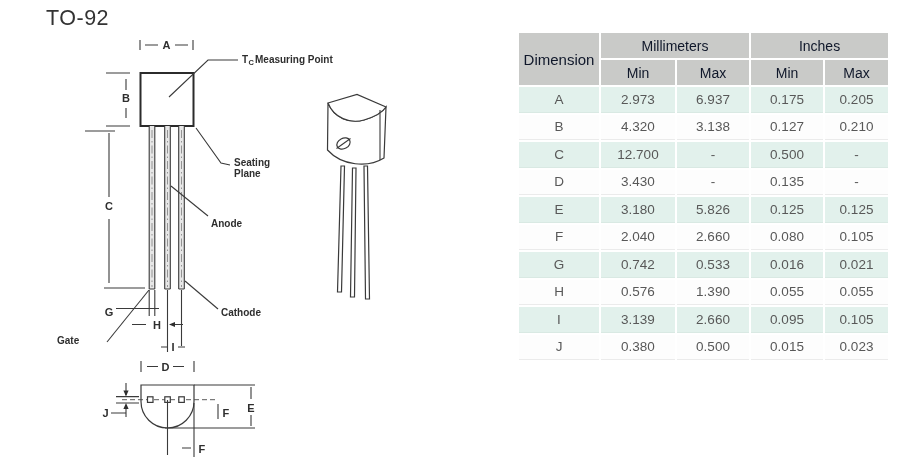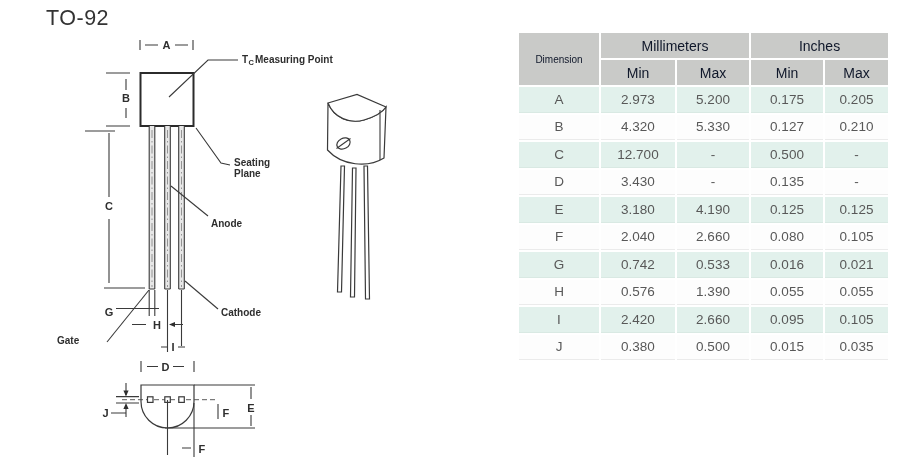--- a/index.html
+++ b/index.html
@@ -5,21 +5,21 @@
   html,body{margin:0;padding:0;background:#fff;}
   #stage{position:relative;width:906px;height:470px;background:#ffffff;overflow:hidden;
          font-family:"Liberation Sans",sans-serif;margin-left:12px;}
   #page-title{position:absolute;left:34px;top:6px;font-size:21.5px;color:#333;letter-spacing:.5px;}
   
   #dim-table-wrap{position:absolute;left:505px;top:31px;width:361px;}
   table.dims{table-layout:fixed;border-collapse:separate;border-spacing:2px;width:361px;}
   table.dims th,table.dims td{padding:0;text-align:center;vertical-align:middle;
       font-family:"Liberation Sans",sans-serif;font-weight:400;overflow:hidden;white-space:nowrap;}
   thead th{background:#c9cac8;color:#0f172a;font-size:14px;height:25px;}
-  thead th.dimhead{font-size:10px;}
+  thead th.dimhead{font-size:15px;}
   tbody td{font-size:13.5px;color:#585858;height:24.5px;border-bottom:1px solid #ebebeb;background:#fdfdfd;}
   tbody tr:nth-of-type(odd) td{background:#e2f1ec;border-bottom:1px solid #d9e9e3;}
   
   svg{position:absolute;left:0;top:0;}
   .ln{stroke:#3a3a3a;stroke-width:1.1;fill:none;}
   .thick{stroke:#2b2b2b;stroke-width:2;fill:#fff;}
   .fillw{fill:#fff;stroke:#3a3a3a;stroke-width:1.2;}
   .dim{font:bold 11px "Liberation Sans",sans-serif;fill:#2e2e2e;}
   .lbl{font:bold 10px "Liberation Sans",sans-serif;fill:#2e2e2e;}
   .sub{font:bold 7.5px "Liberation Sans",sans-serif;fill:#2e2e2e;}
@@ -151,29 +151,29 @@
           <th>Max</th>
           <th>Min</th>
           <th>Max</th>
         </tr>
       </thead>
       <tbody>
 
           <tr>
             <td>A</td>
             <td>2.973</td>
-            <td>5.200</td>
+            <td>6.937</td>
             <td>0.175</td>
             <td>0.205</td>
           </tr>
 
           <tr>
             <td>B</td>
             <td>4.320</td>
-            <td>5.330</td>
+            <td>3.138</td>
             <td>0.127</td>
             <td>0.210</td>
           </tr>
 
           <tr>
             <td>C</td>
             <td>12.700</td>
             <td>-</td>
             <td>0.500</td>
             <td>-</td>
@@ -183,21 +183,21 @@
             <td>D</td>
             <td>3.430</td>
             <td>-</td>
             <td>0.135</td>
             <td>-</td>
           </tr>
 
           <tr>
             <td>E</td>
             <td>3.180</td>
-            <td>4.190</td>
+            <td>5.826</td>
             <td>0.125</td>
             <td>0.125</td>
           </tr>
 
           <tr>
             <td>F</td>
             <td>2.040</td>
             <td>2.660</td>
             <td>0.080</td>
             <td>0.105</td>
@@ -214,30 +214,30 @@
           <tr>
             <td>H</td>
             <td>0.576</td>
             <td>1.390</td>
             <td>0.055</td>
             <td>0.055</td>
           </tr>
 
           <tr>
             <td>I</td>
-            <td>2.420</td>
+            <td>3.139</td>
             <td>2.660</td>
             <td>0.095</td>
             <td>0.105</td>
           </tr>
 
           <tr>
             <td>J</td>
             <td>0.380</td>
             <td>0.500</td>
             <td>0.015</td>
-            <td>0.035</td>
+            <td>0.023</td>
           </tr>
         </tbody>
     </table>
   </div>
 
 </div>
 
 </body></html>

